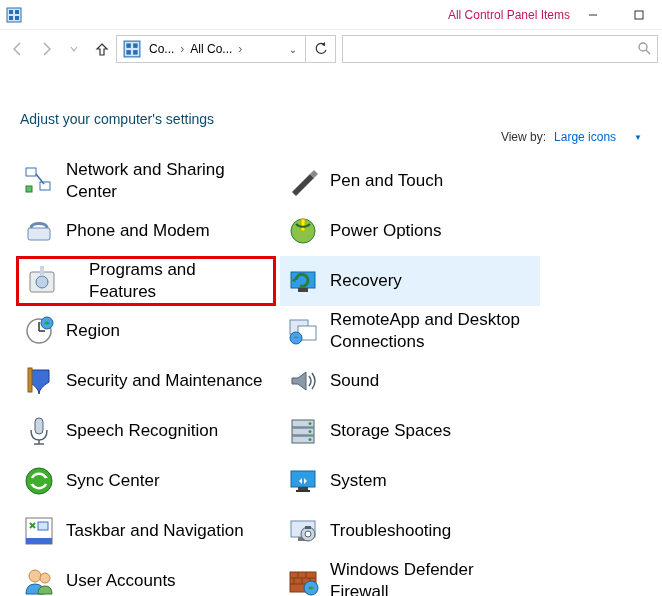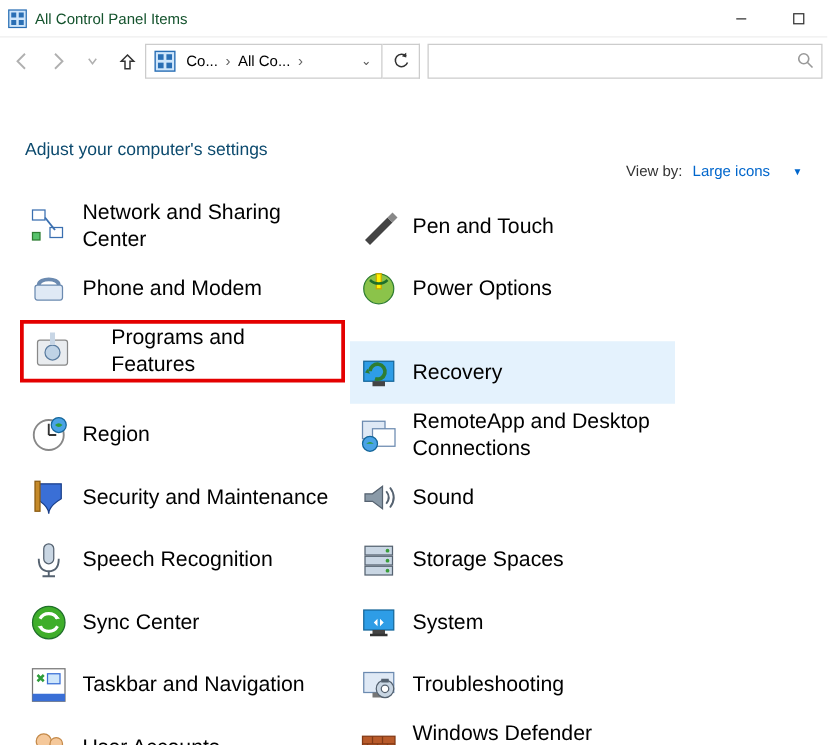--- a/index.html
+++ b/index.html
@@ -1,21 +1,21 @@
 <!DOCTYPE html>
 <html><head>
   <meta charset="utf-8">
   <style>
     * { margin: 0; padding: 0; box-sizing: border-box; font-family: "Segoe UI", Tahoma, sans-serif; }
     body { background: #fff; width: 662px; height: 596px; overflow: hidden; font-size: 12px; }
 
     
     .title-bar { height: 30px; display: flex; align-items: center; padding: 0 0 0 6px; border-bottom: 1px solid #eee; }
     .title-icon { width: 16px; height: 16px; margin-right: 6px; }
-    .title-text { font-size: 12px; color: #14532d; flex: 1; }
+    .title-text { font-size: 12px; color: #be185d; flex: 1; text-align: right; }
     .win-buttons { display: flex; }
     .win-btn { width: 46px; height: 30px; display: flex; align-items: center; justify-content: center; color: #333; font-size: 11px; }
 
     
     .nav-row { height: 38px; display: flex; align-items: center; padding: 0 4px; gap:0; }
     .nav-arrow { width: 28px; height: 28px; display: flex; align-items: center; justify-content: center; color: #999; border-radius:2px; }
     .nav-arrow.enabled { color:#333; }
     .addr-container { flex:0 0 auto; width:190px; height: 28px; border: 1px solid #ccc; display: flex; align-items: center; padding: 0 2px; background:#fff; }
     .addr-icon { width: 18px; height: 18px; margin: 0 4px; }
     .addr-crumb { padding: 0 4px; font-size: 12px; white-space:nowrap; overflow:hidden; text-overflow:ellipsis; max-width:50px;}
@@ -28,21 +28,21 @@
     .heading-row { display:flex; align-items:center; padding: 26px 20px 4px 20px; }
     .heading-text { color:#0c4a6e; font-size:14px; }
     .viewby { margin-left:auto; display:flex; align-items:center; font-size:12px; gap:8px; color:#333;margin-top:36px;}
     .viewby-select { color:#0066cc; display:flex; align-items:center; gap:18px;}
     .viewby-caret { font-size:8px; color:#0066cc; }
 
     
     .items-area { padding: 8px 8px 0 16px; }
     .items-grid { display:grid; grid-template-columns: repeat(2, 260px); column-gap: 4px; row-gap: 0px; }
     .item { height: 50px; display:flex; align-items:center; padding:4px 6px; position:relative; }
-    .item.selected { background:#e4f2fd;margin-top:17px; }
+    .item.selected { background:#e4f2fd; }
     .item.highlighted { border:3px solid #e40000;gap:20px; }
     .item-icon { width: 34px; height:34px; display:flex; align-items:center; justify-content:center; margin-right:10px; flex-shrink:0;}
     .item-label { color:#000000; font-size:17px; line-height:1.3; }
   </style>
 </head>
 <body>
 
 <div class="title-bar">
   <span class="title-icon">
     <svg viewBox="0 0 16 16" width="16" height="16">

